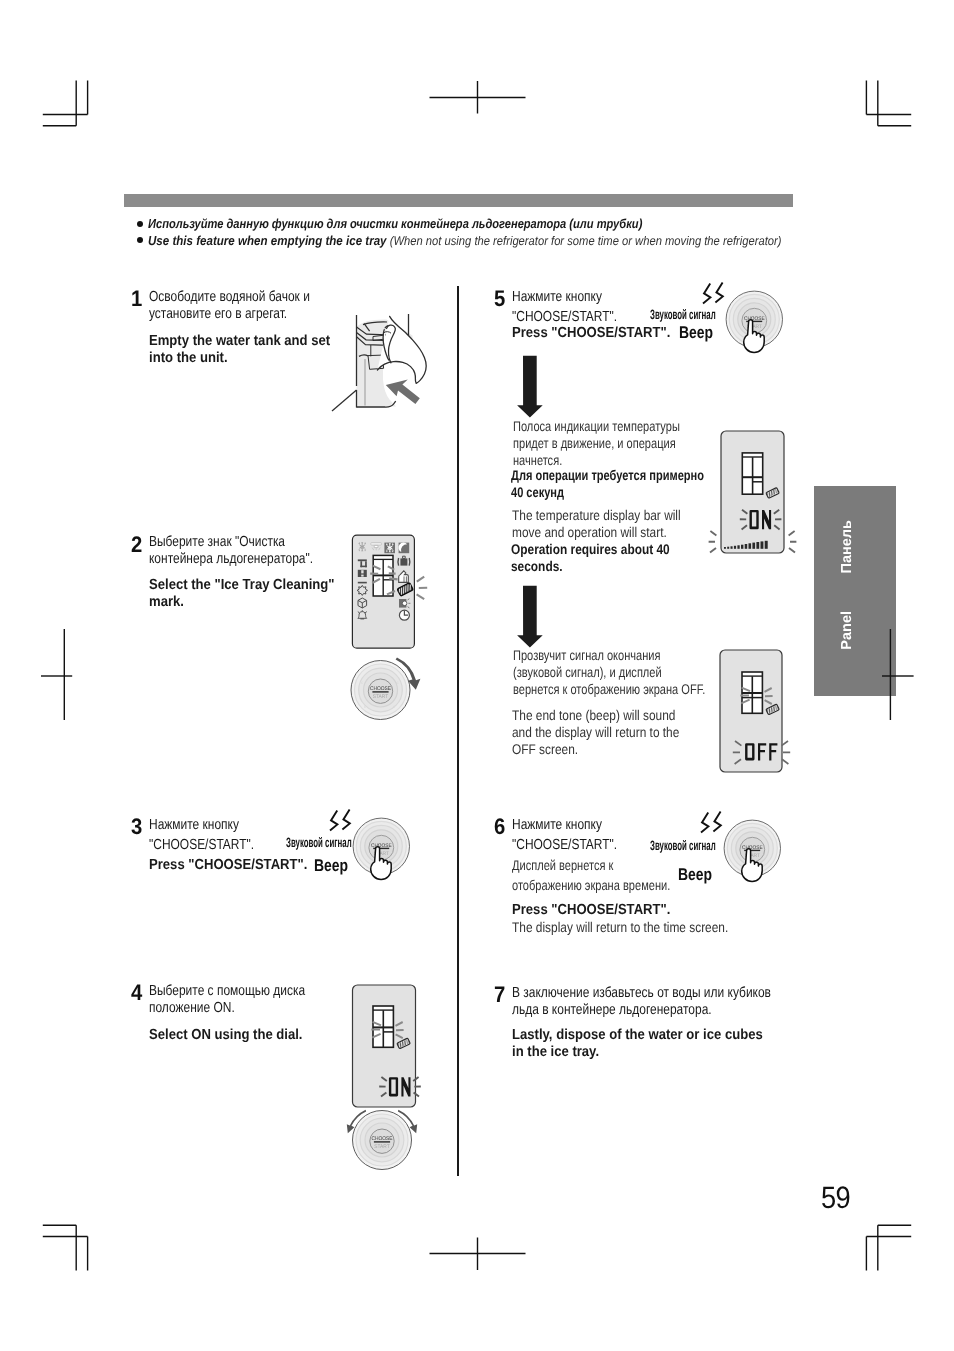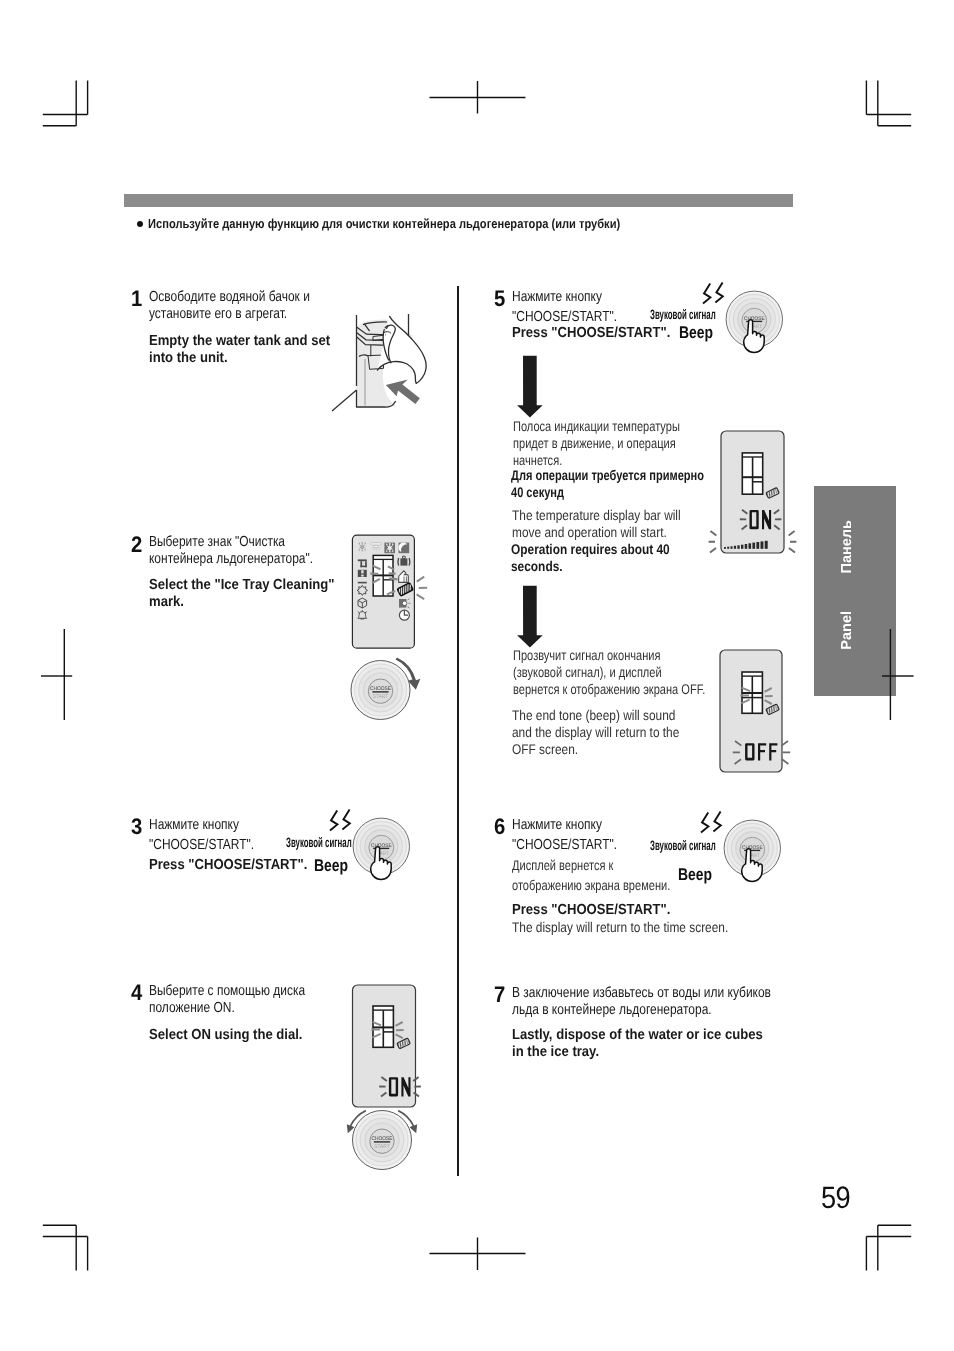--- a/index.html
+++ b/index.html
@@ -1,21 +1,21 @@
 <!DOCTYPE html>
 <html><head>
 <meta charset="utf-8">
 <style>
   html,body{margin:0;padding:0;}
   body{width:954px;height:1351px;background:#fff;font-family:"Liberation Sans",sans-serif;position:relative;overflow:hidden;
        -webkit-font-smoothing:antialiased;text-rendering:geometricPrecision;}
   .page{position:absolute;left:0;top:0;width:954px;height:1351px;}
   .grayband{position:absolute;background:#8c8c8c;left:124px;top:194px;width:669px;height:13px;}
   .divider{position:absolute;background:#1a1a1a;width:1.5px;left:457px;top:286px;height:890px;}
-  .bullets{position:absolute;left:136px;top:216px;width:760px;}
+  .bullets{position:absolute;left:136px;top:216px;width:760px;font-style:italic;}
   .bul{position:relative;padding-left:12px;}
   .bul:before{content:"";position:absolute;left:1px;top:5px;width:6px;height:6px;border-radius:50%;background:#111;}
   .sq{transform-origin:0 0;white-space:nowrap;display:block;}
   .rb{font-weight:bold;font-size:13px;color:#1a1a1a;}
   .rn{font-size:12.6px;color:#333;font-weight:normal;}
   .stepnum{position:absolute;font-weight:bold;font-size:22.5px;color:#111;line-height:1;transform:scaleX(0.9);transform-origin:0 0;}
   .txt{position:absolute;color:#1a1a1a;white-space:nowrap;transform-origin:0 0;line-height:1;}
   
   .ru   {font-size:14.6px;transform:scaleX(0.82);}
   .enb  {font-size:14.6px;transform:scaleX(0.897);font-weight:bold;}
@@ -73,20 +73,23 @@
         <path d="M911.2,1225.2 L877.8,1225.2"></path>
     </g>
   </svg>
 
   <div class="grayband"></div>
 
   <div class="bullets">
     <div class="bul" style="height:16px;">
       <span class="rb sq" style="transform:scaleX(0.855)">Используйте данную функцию для очистки контейнера льдогенератора (или трубки)</span>
     </div>
+    <div class="bul" style="height:17px;">
+      <span class="sq" style="transform:scaleX(0.89)"><span class="rb">Use this feature when emptying the ice tray</span><span class="rn"> (When not using the refrigerator for some time or when moving the refrigerator)</span></span>
+    </div>
   </div>
 
   <div class="divider"></div>
 
   <div class="stepnum" style="left:131px;top:288px;">1</div>
   <div class="txt ru" style="left:149px;top:290px;">Освободите водяной бачок и</div>
   <div class="txt ru" style="left:149px;top:307px;">установите его в агрегат.</div>
   <div class="txt enb" style="left:149px;top:334px;">Empty the water tank and set</div>
   <div class="txt enb" style="left:149px;top:351px;">into the unit.</div>
 

